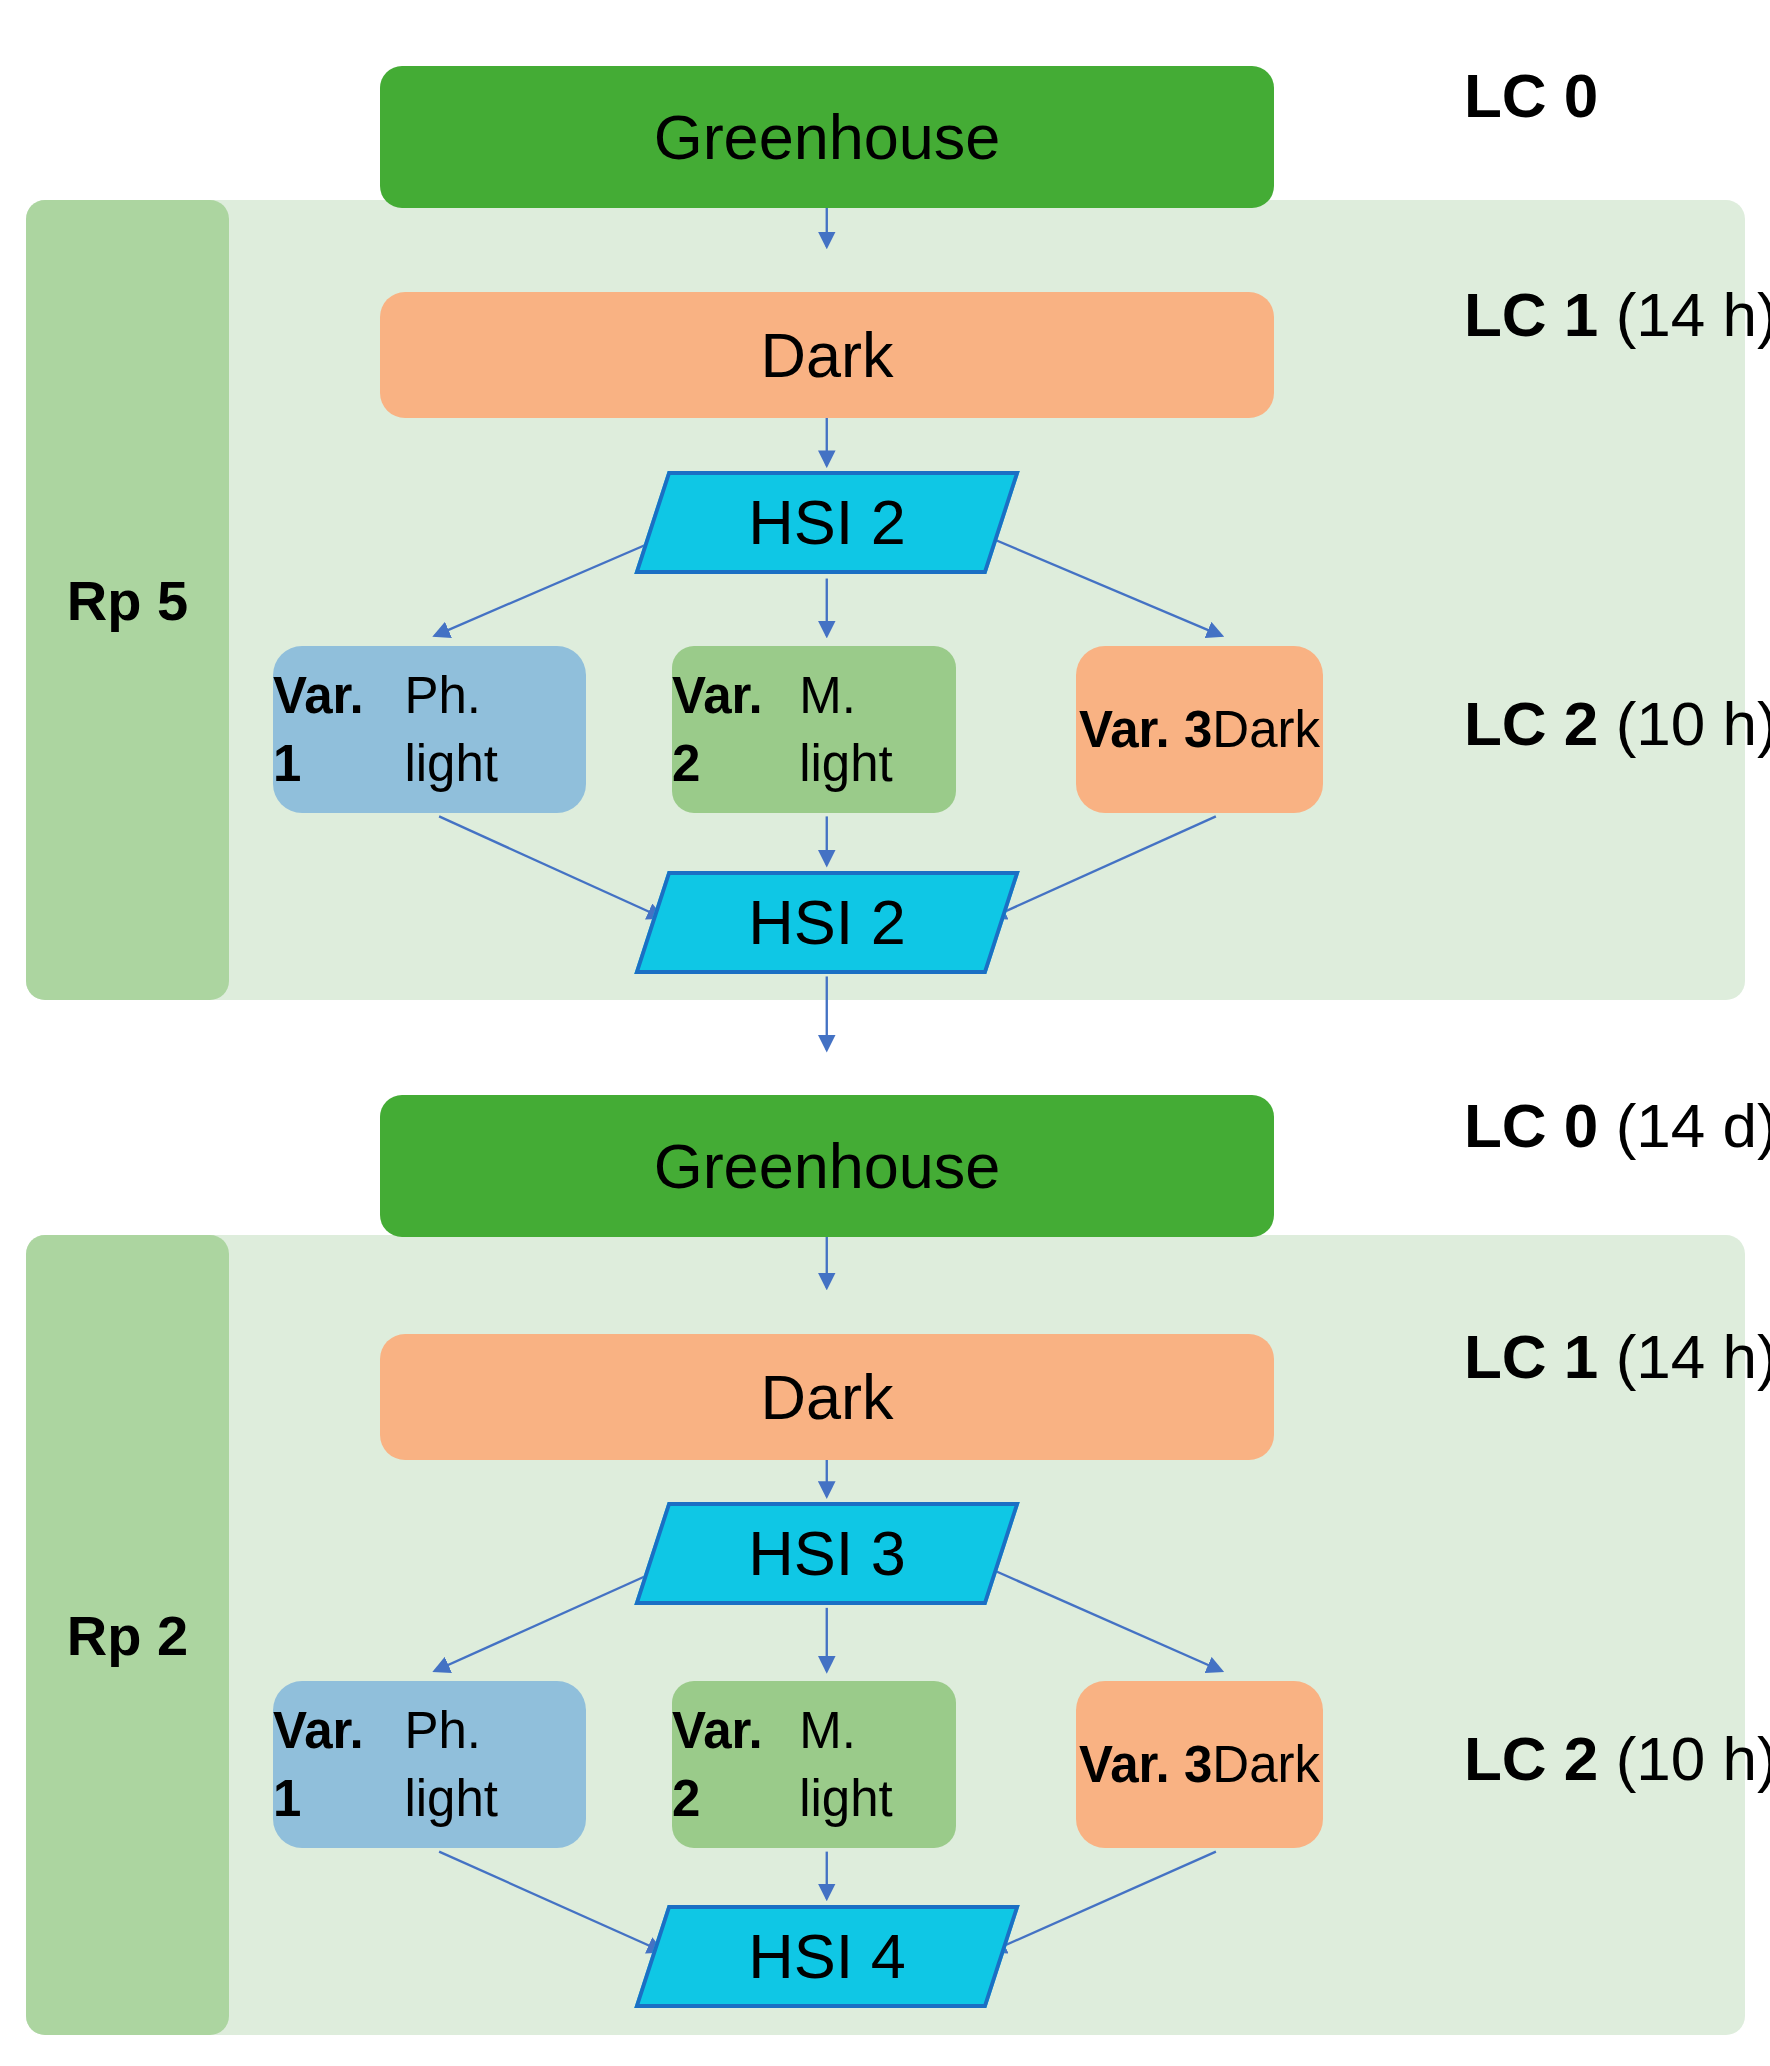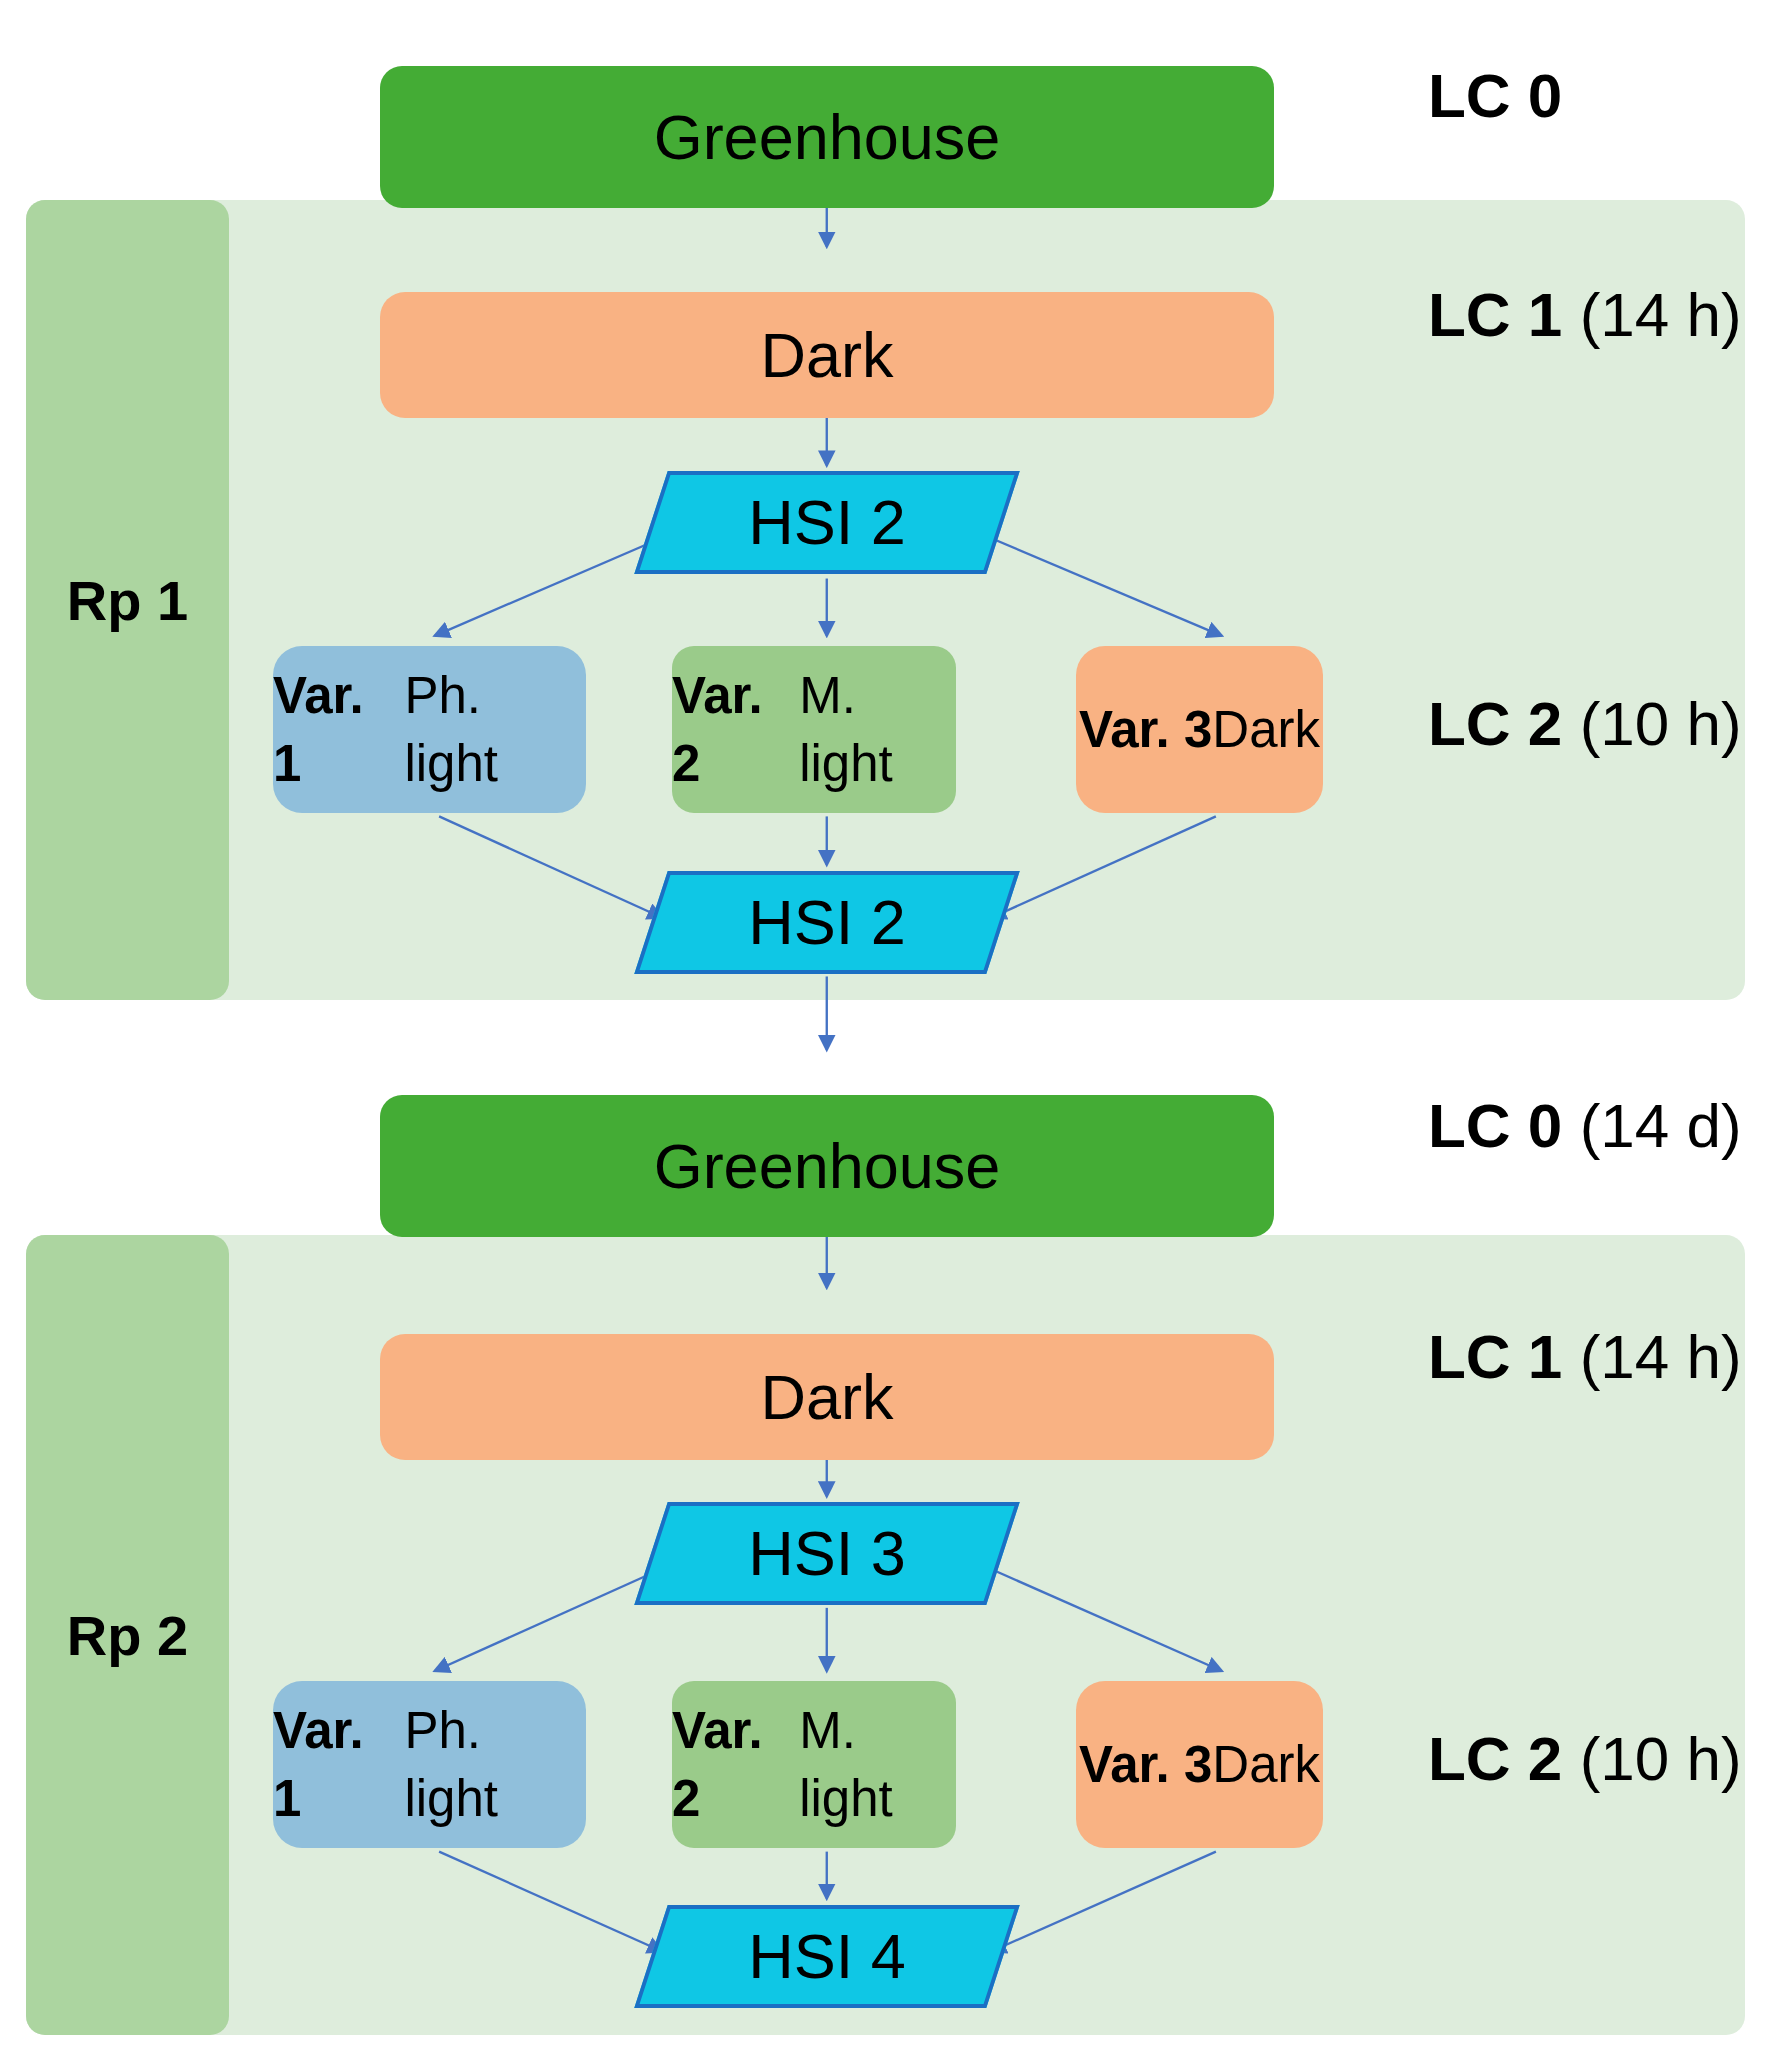--- a/index.html
+++ b/index.html
@@ -30,21 +30,21 @@
     font-size:63px; line-height:1;}
   .var{position:absolute; height:167px; z-index:4; border-radius:29px;
     display:flex; flex-direction:row; align-items:center; justify-content:center;
     font-size:51px; line-height:1.32;}
   .var .t{font-weight:700;}
   .var1{left:273px; width:313px; background:var(--blue-var-box);}
   .var2{left:672px; width:284px; background:var(--green-var-box);border-radius:22px;}
   .var3{left:1076px; width:247px; background:var(--orange-box);}
   .side-label{position:absolute; left:1428px; height:73px; z-index:5;
     display:flex; align-items:center; font-size:62px; white-space:nowrap;}
-  .side-label .b{font-weight:700;}
+  .side-label .b{font-weight:700;margin-left:36px;}
   .side-label .rest{margin-left:0.28em; font-weight:400;}
 </style>
 </head>
 <body>
 
 <div class="canvas">
 
   <div class="panel" style="top:200px"></div>
   <div class="panel" style="top:1235px"></div>
 
@@ -69,21 +69,21 @@
       <line x1="912" y1="2132" x2="592" y2="2276"></line>
       <line x1="1126" y1="2190" x2="1126" y2="2276"></line>
       <line x1="1338" y1="2132" x2="1664" y2="2276"></line>
       <line x1="598" y1="2522" x2="902" y2="2658"></line>
       <line x1="1126" y1="2522" x2="1126" y2="2586"></line>
       <line x1="1656" y1="2522" x2="1350" y2="2658"></line>
     </g>
   </svg>
 
   <div class="sidebar" style="top:200px">
-    <span class="rp-label">Rp 1</span>
+    <span class="rp-label">Rp 5</span>
   </div>
   <div class="sidebar" style="top:1235px">
     <span class="rp-label">Rp 2</span>
   </div>
 
   <div class="box gh" style="top:26px">
     <span>Greenhouse</span>
   </div>
   <div class="side-label" style="top:59px">
     <span class="b">LC 0</span>

